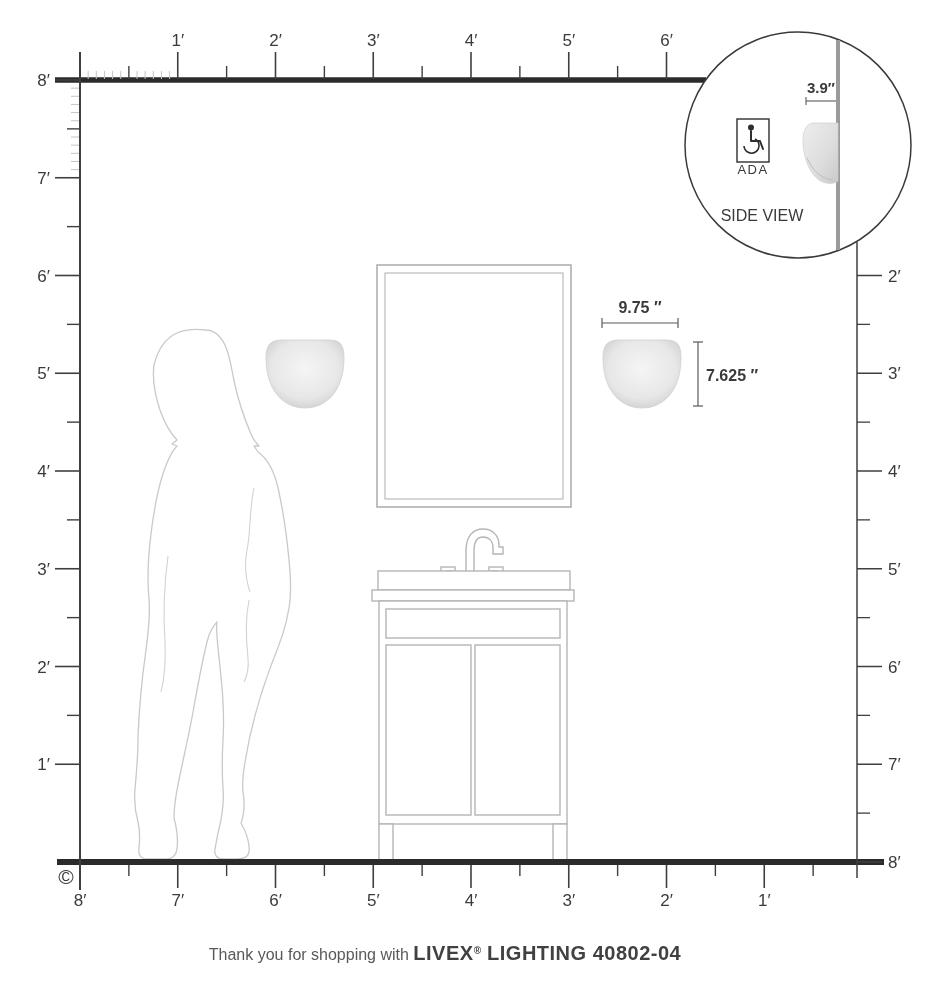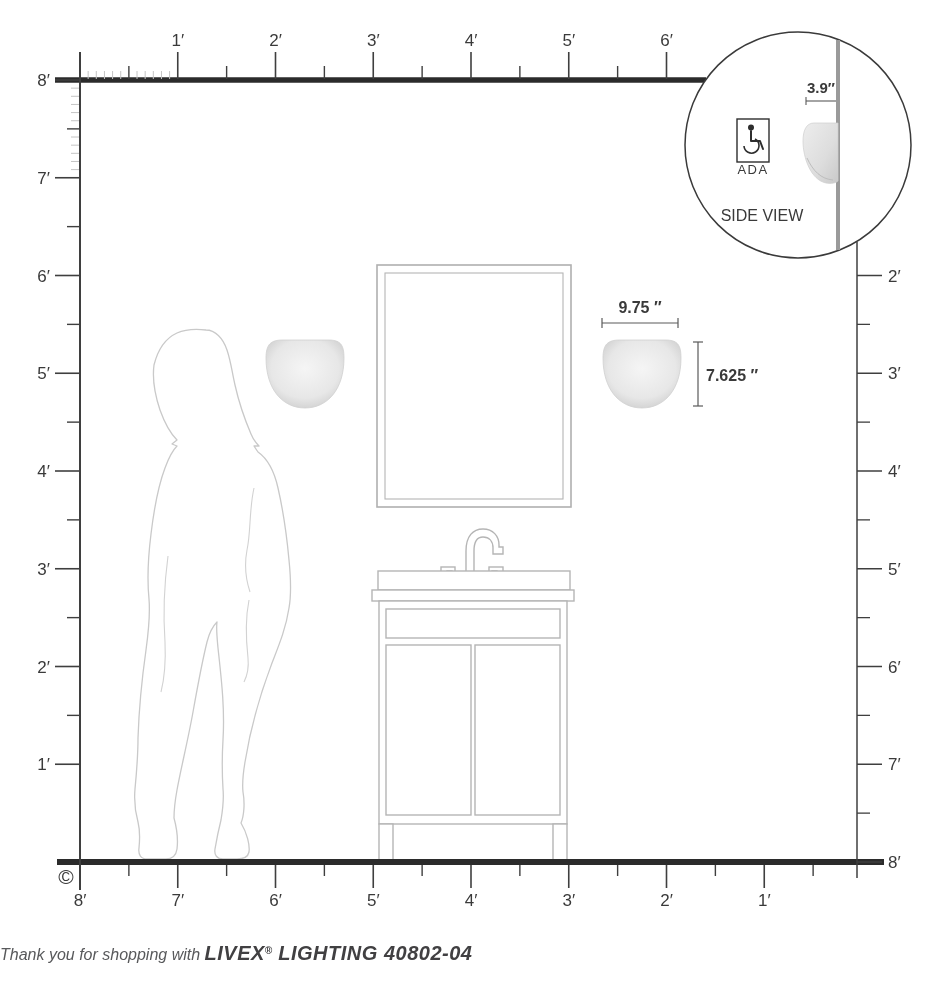--- a/index.html
+++ b/index.html
@@ -1,20 +1,20 @@
 <!DOCTYPE html>
 <html><head>
 <meta charset="utf-8">
 <style>
   html,body{margin:0;padding:0;background:#ffffff;}
   .page{position:relative;width:943px;height:1000px;background:#ffffff;
         font-family:"Liberation Sans",sans-serif;overflow:hidden;}
   svg text{font-family:"Liberation Sans",sans-serif;fill:#3a3a3a;}
-  .footer{position:absolute;left:0;top:942px;width:890px;
-          color:#58595b;font-size:16px;font-style:italic;}
+  .footer{position:absolute;left:0;top:942px;width:890px;text-align:center;
+          color:#58595b;font-size:16px;}
   .footer .brand{font-weight:bold;color:#414042;font-size:20px;letter-spacing:.5px;}
   .footer .reg{font-weight:bold;color:#414042;font-size:10px;vertical-align:super;}
   .footer .suffix{font-weight:bold;color:#414042;font-size:20px;letter-spacing:.5px;}
 </style>
 </head>
 <body>
 
 <div class="page">
 
 <svg id="diagram" width="943" height="1000" viewBox="0 0 943 1000">

